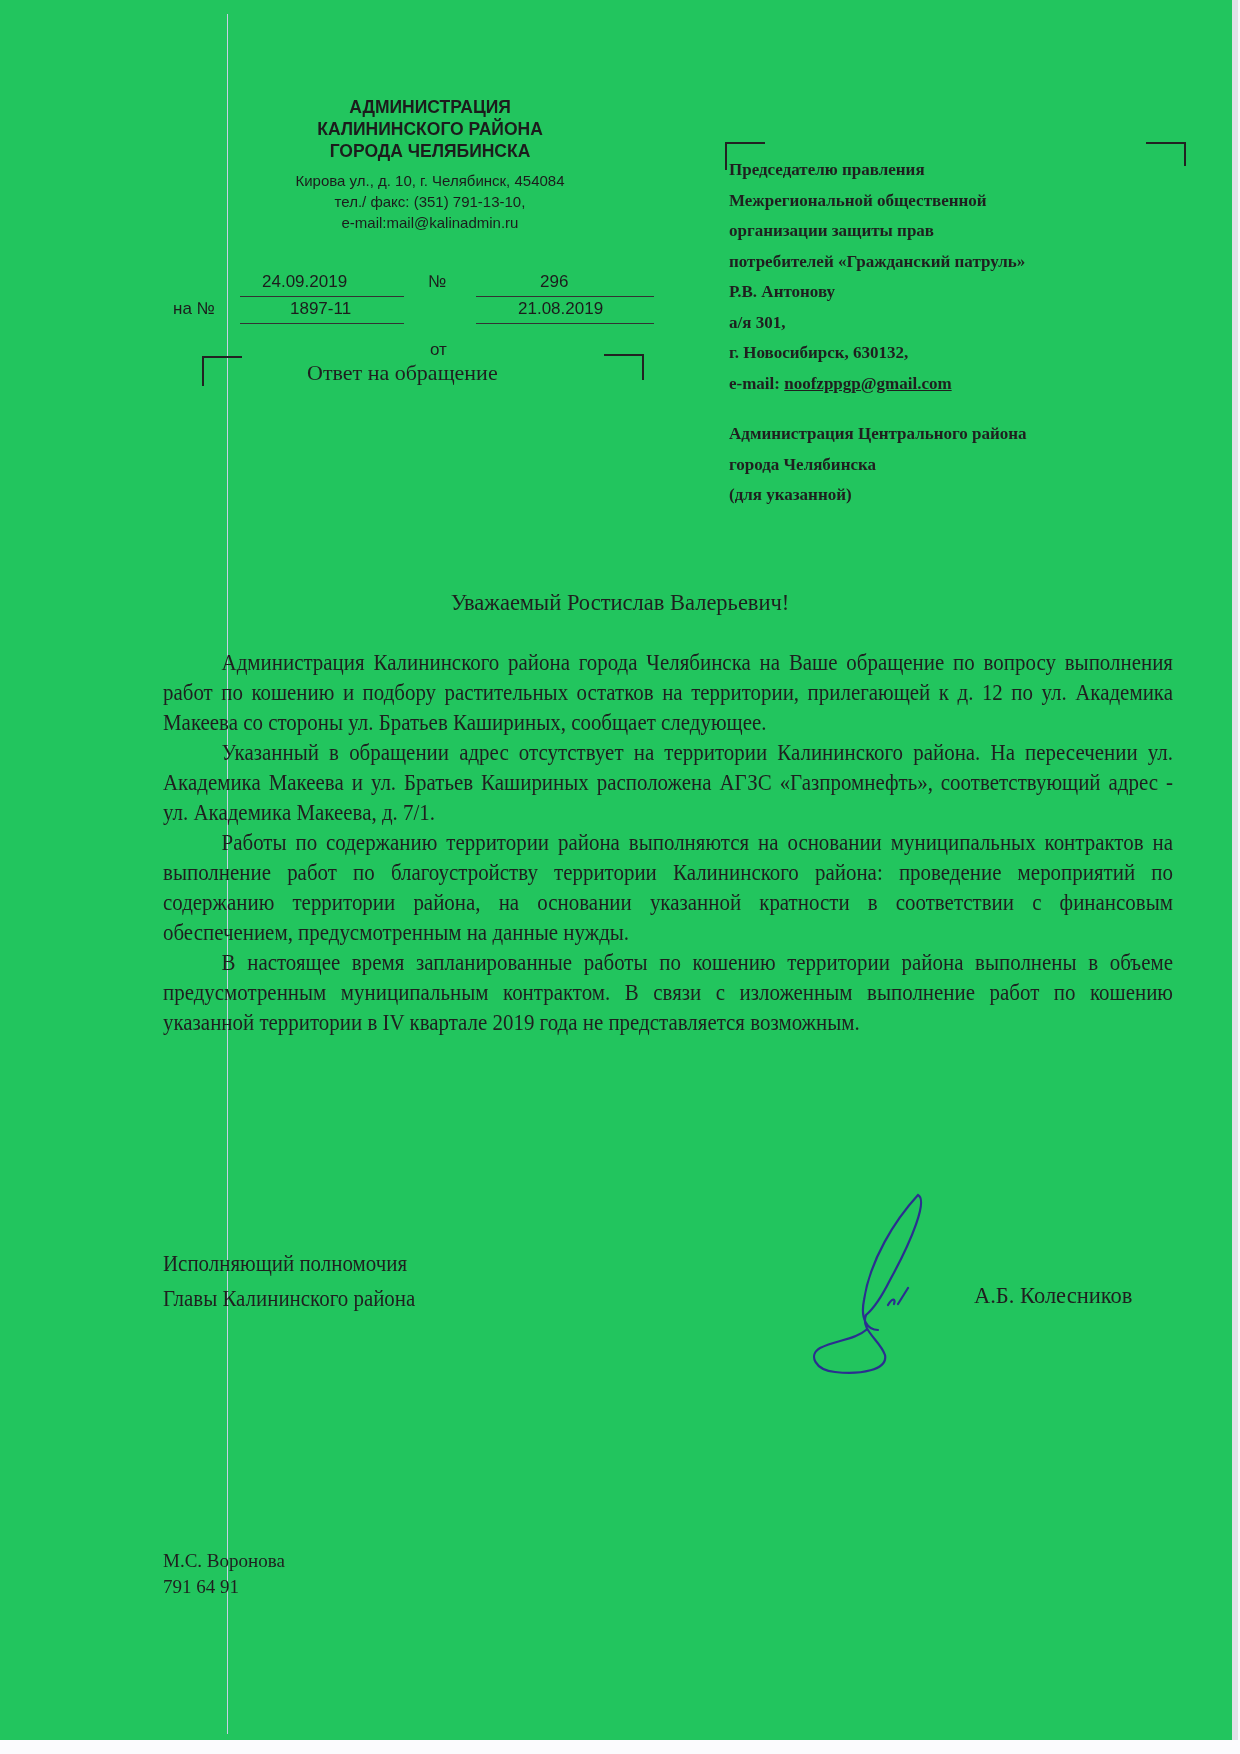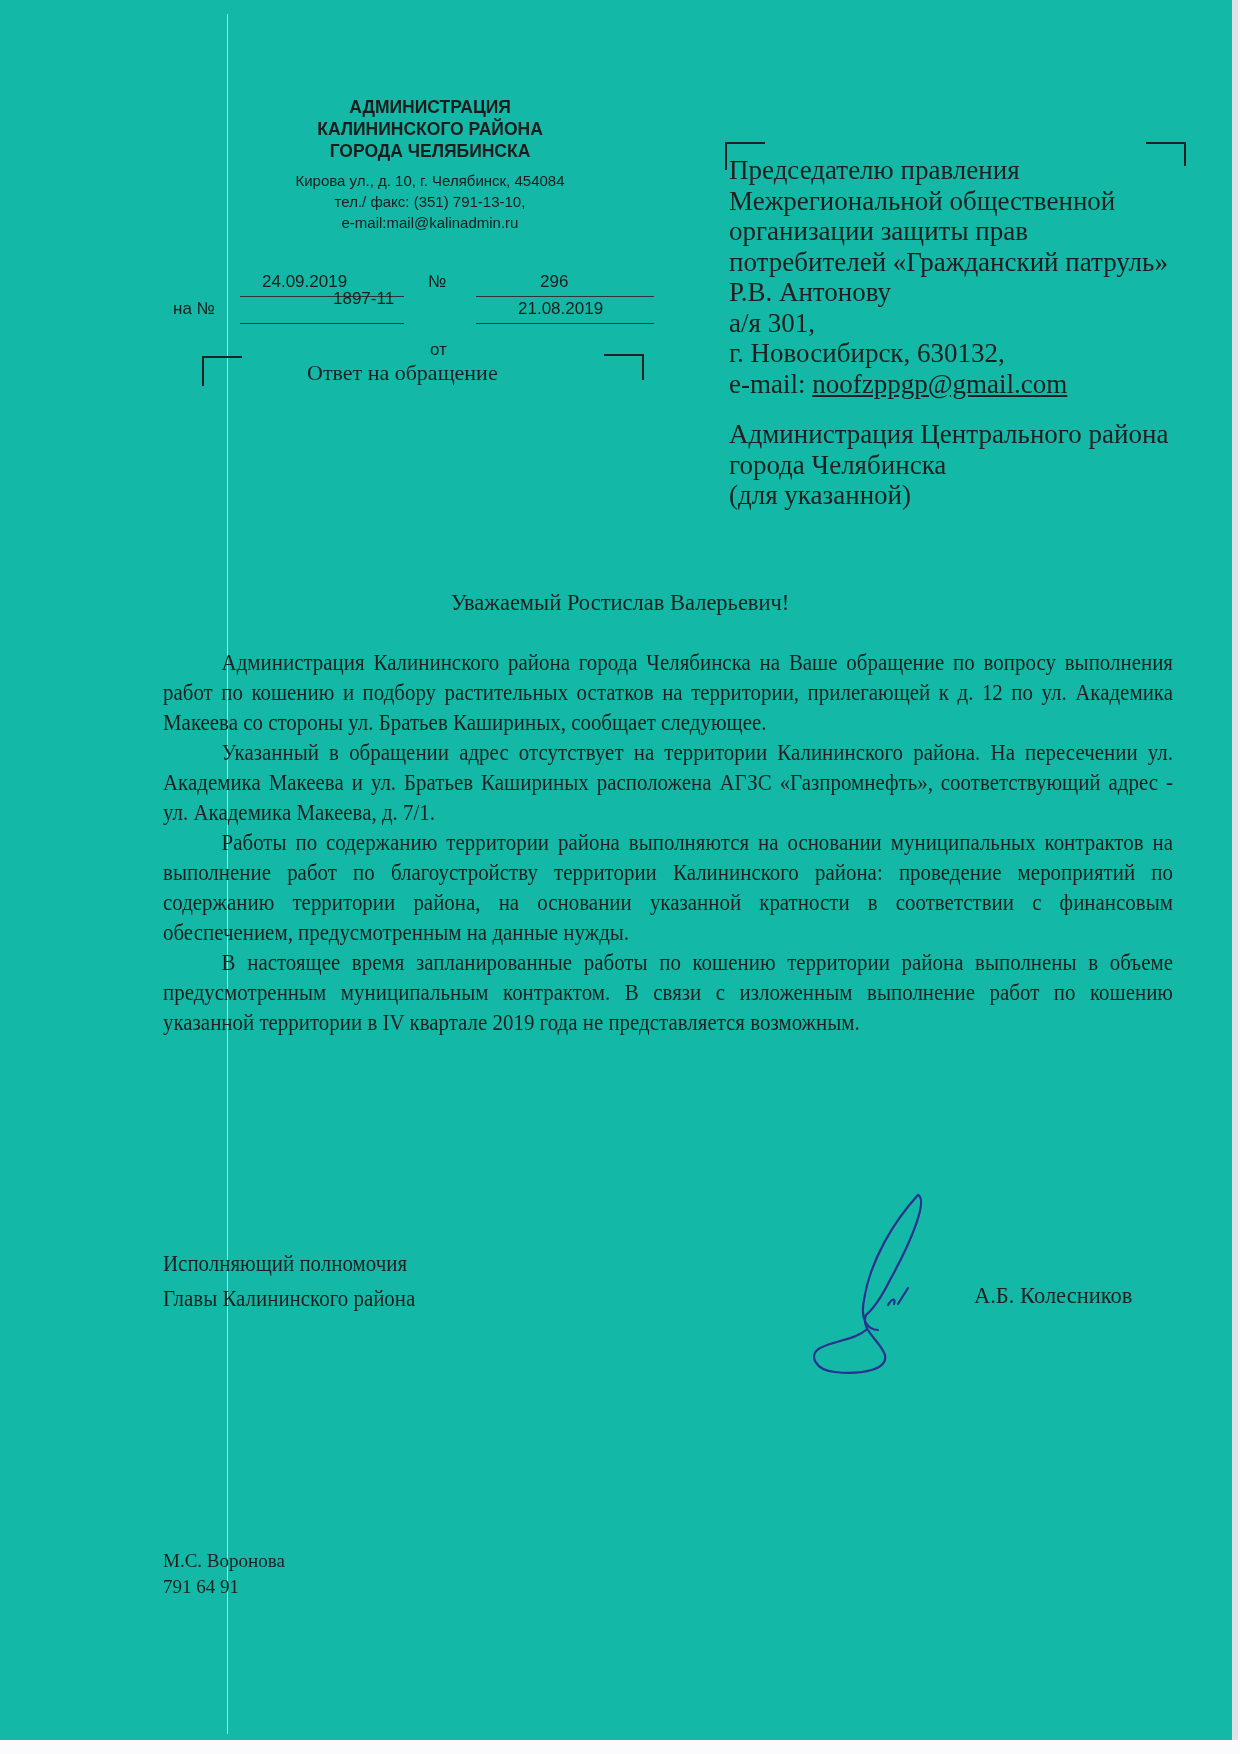--- a/index.html
+++ b/index.html
@@ -1,28 +1,28 @@
 <!DOCTYPE html>
 <html><head>
 <meta charset="utf-8">
 <style>
   html, body { margin:0; padding:0; }
   body { width:1240px; height:1754px; background:#fbfbfd; position:relative; overflow:hidden; }
-  .page { position:absolute; left:0; top:0; width:1232px; height:1740px; background:#14b8a6; border-right:6px solid #e2e1e8; }
+  .page { position:absolute; left:0; top:0; width:1232px; height:1740px; background:#22c55e; border-right:6px solid #e2e1e8; }
   .vline { position:absolute; left:227px; top:14px; width:1px; height:1720px; background:#c9cde6; }
   .sans { font-family:"Liberation Sans", sans-serif; color:#1c1c1c; }
   .serif { font-family:"Liberation Serif", serif; color:#1f1f1f; }
   .hdr { position:absolute; left:240px; width:380px; text-align:center; }
   .hdr-org { top:96px; font-weight:bold; font-size:17.5px; line-height:22px; }
   .hdr-addr { top:170px; font-size:15px; line-height:21px; }
   .reg { position:absolute; font-size:17px; }
   .uline { position:absolute; height:1px; background:#333; }
   .corner { position:absolute; width:38px; height:14px; border-color:#222; border-style:solid; }
   .subject { position:absolute; left:307px; top:360px; font-size:22px; }
-  .recip { position:absolute; left:729px; top:155px; font-size:27px; line-height:30.5px; }
+  .recip { position:absolute; left:729px; top:155px; font-size:17px; line-height:30.5px;font-weight:bold; }
   .recip .email { text-decoration:underline; }
   .greet { position:absolute; left:0; width:1240px; top:590px; text-align:center; font-size:22.5px; }
   .body { position:absolute; left:163px; width:1010px; top:648px; font-size:22.5px; line-height:30px; text-align:justify; transform:scaleX(0.93); transform-origin:left top; }
   .body p { margin:0; text-indent:63px; }
   .body { width:1086px; }
   .sig-l { position:absolute; left:163px; top:1246px; font-size:22.5px; line-height:35px; transform:scaleX(0.93); transform-origin:left top; }
   .sig-r { position:absolute; left:974px; top:1283px; font-size:22.5px; }
   .exec { position:absolute; left:163px; top:1548px; font-size:19px; line-height:26px; }
   .signature { position:absolute; left:800px; top:1180px; }
 </style>
@@ -43,21 +43,21 @@
     <div>e-mail:mail@kalinadmin.ru</div>
   </div>
 
   <div class="reg sans" style="left:262px;top:272px;">24.09.2019</div>
   <div class="uline" style="left:240px;top:296px;width:164px;"></div>
   <div class="reg sans" style="left:428px;top:272px;">№</div>
   <div class="reg sans" style="left:540px;top:272px;">296</div>
   <div class="uline" style="left:476px;top:296px;width:178px;"></div>
 
   <div class="reg sans" style="left:173px;top:299px;">на №</div>
-  <div class="reg sans" style="left:290px;top:289px;margin-left:43px;">1897-11</div>
+  <div class="reg sans" style="left:290px;top:299px;">1897-11</div>
   <div class="uline" style="left:240px;top:323px;width:164px;"></div>
   <div class="reg sans" style="left:430px;top:301px;margin-top:39px;">от</div>
   <div class="reg sans" style="left:518px;top:299px;">21.08.2019</div>
   <div class="uline" style="left:476px;top:323px;width:178px;"></div>
 
   <div class="corner" style="left:202px;top:356px;border-width:2px 0 0 2px;height:28px;"></div>
   <div class="corner" style="left:604px;top:354px;border-width:2px 2px 0 0;height:24px;"></div>
   <div class="subject serif">Ответ на обращение</div>
 
   <div class="corner" style="left:725px;top:142px;border-width:2px 0 0 2px;height:26px;"></div>

